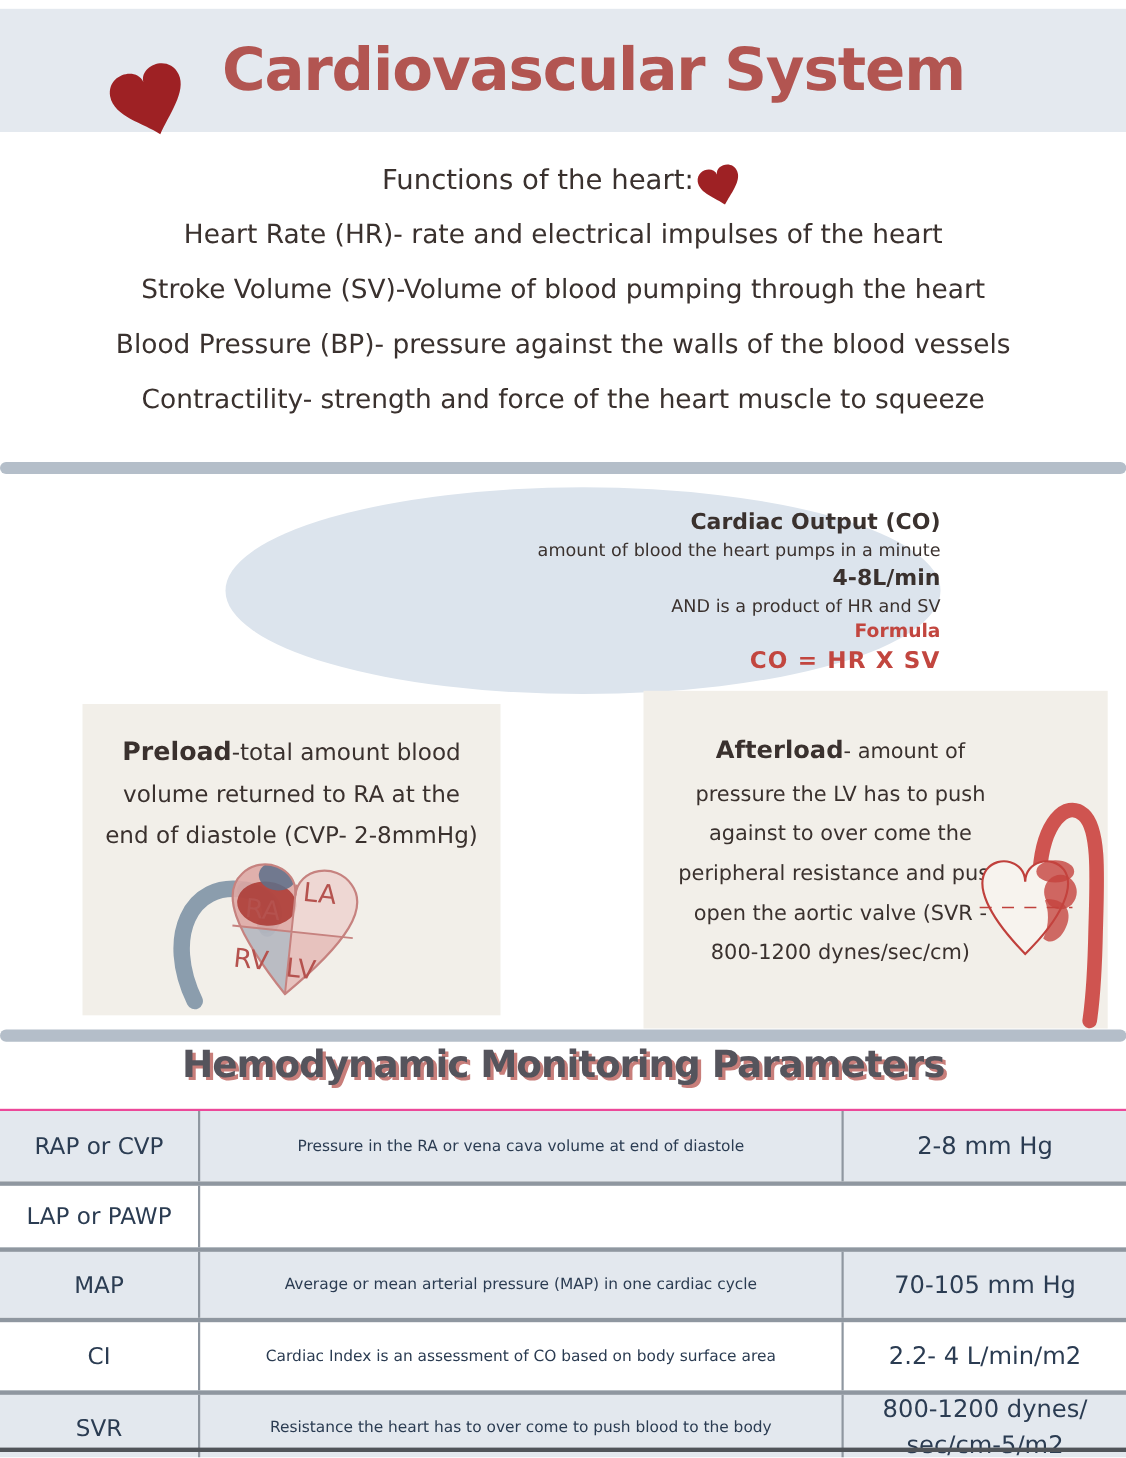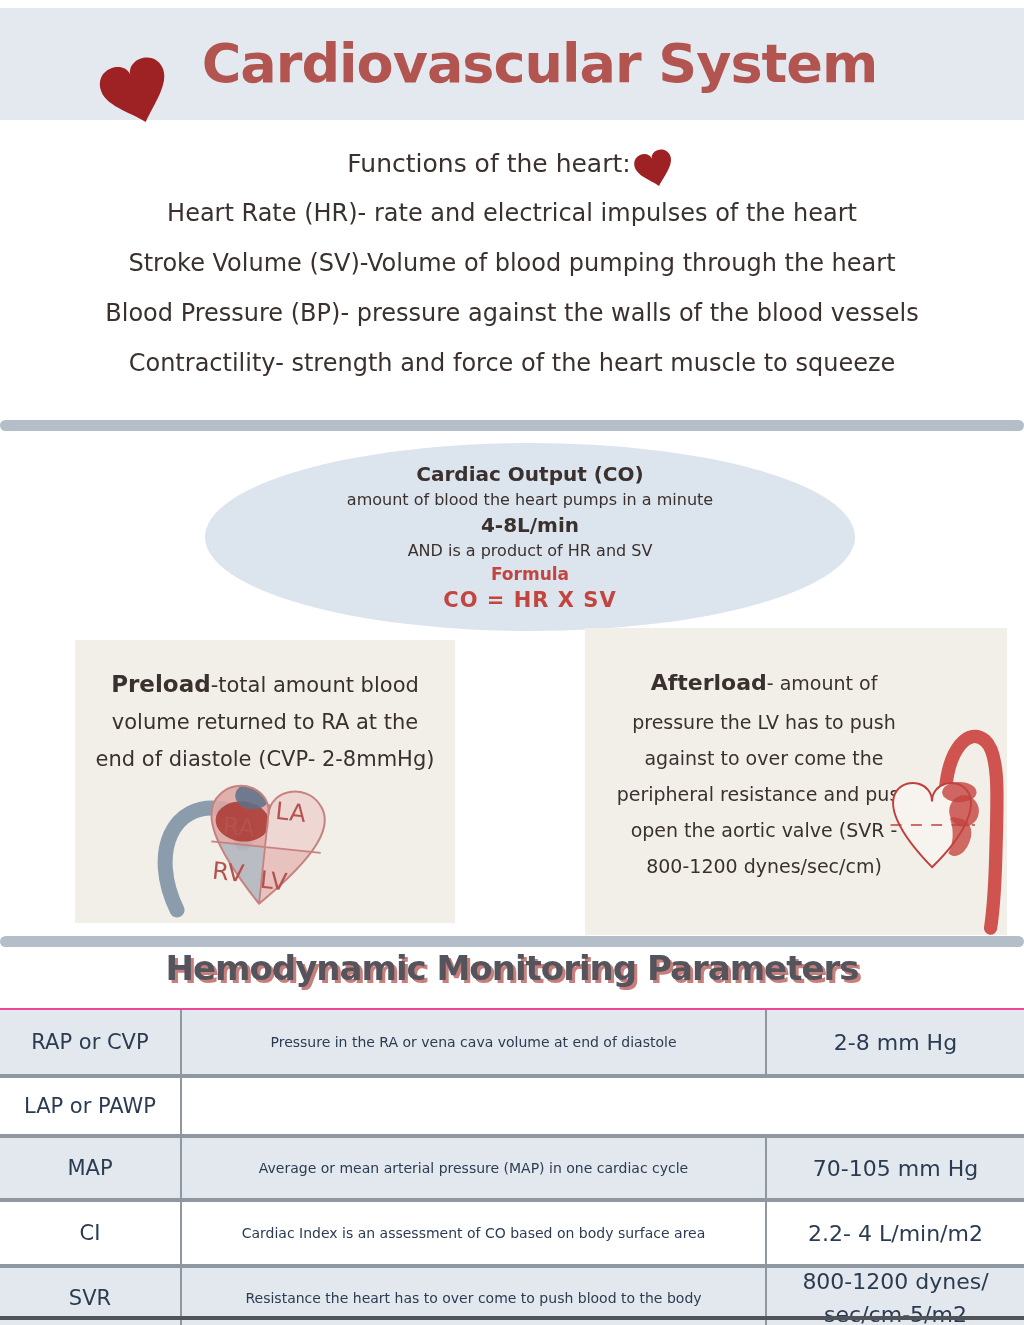--- a/index.html
+++ b/index.html
@@ -29,21 +29,21 @@
 
   
   .divider { position:absolute; left:0; width:100%; height:11px; background:#b4bec9; border-radius:6px; }
   .divider-1 { top:420px; }
   .divider-2 { top:936px; }
 
   
   .co-ellipse {
     position:absolute; left:205px; top:443px; width:650px; height:188px;
     background:#dce4ed; border-radius:50%;
-    display:flex; flex-direction:column; align-items:center; justify-content:center; gap:4px;
+    display:flex; flex-direction:column; align-items:flex-end; justify-content:center; gap:4px;
   }
   .co-title   { font-size:20px; font-weight:bold; }
   .co-desc    { font-size:16px; }
   .co-value   { font-size:20px; font-weight:bold; }
   .co-note    { font-size:16px; }
   .co-flabel  { font-size:17px; font-weight:bold; color:#c2463f; }
   .co-formula { font-size:21px; font-weight:bold; color:#c2463f; letter-spacing:1px; }
 
   
   .preload-box {

